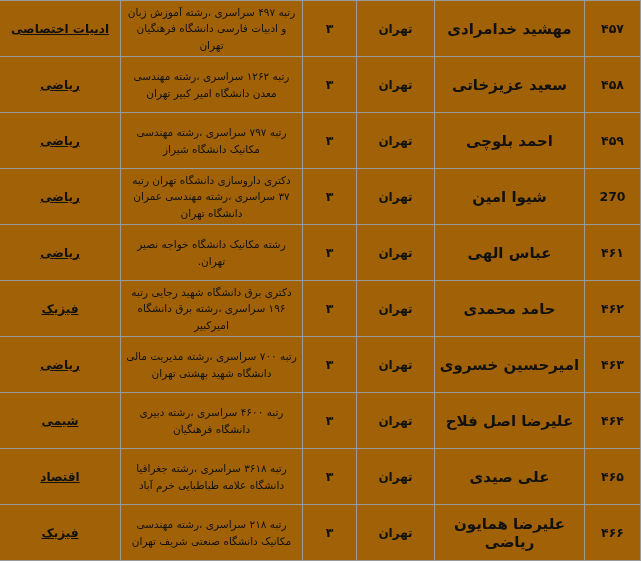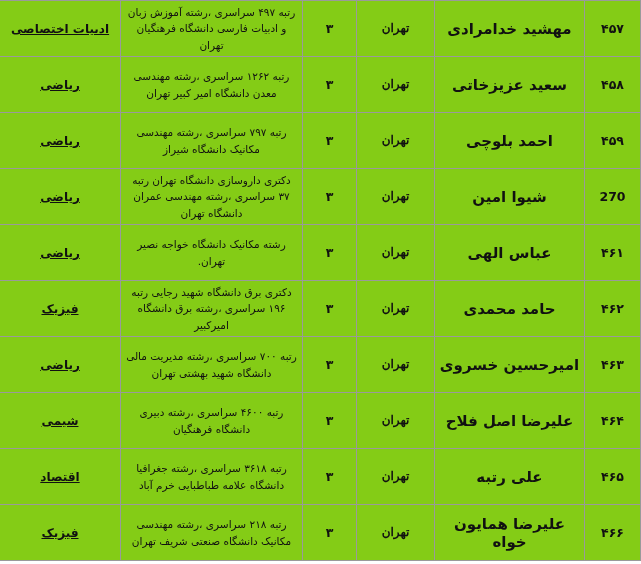--- a/index.html
+++ b/index.html
@@ -24,42 +24,41 @@
     width: 641px;
     table-layout: fixed;
     direction: rtl;
   }
   table.roster td {
     border: 1px solid #9a9a9a;
     padding: 3px 4px;
     text-align: center;
     vertical-align: middle;
     color: #111111;
-    background: #84cc16;
+    background: #a16207;
   }
   
   col.c-num   { width: 56px; }
   col.c-name  { width: 150px; }
   col.c-city  { width: 78px; }
   col.c-count { width: 54px; }
   col.c-desc  { width: 182px; }
   col.c-field { width: 121px; }
 
   .cell-num {
     font-size: 12.5px;
     font-weight: 700;
   }
   .cell-name {
     font-size: 15px;
     font-weight: 700;
   }
   .cell-city {
     font-size: 12px;
     font-weight: 700;
-    font-family: Liberation Serif, serif;
   }
   .cell-count {
     font-size: 12.5px;
     font-weight: 700;
   }
   .cell-desc {
     font-size: 10.5px;
     line-height: 1.55;
     font-weight: 400;
     padding-left: 10px;
@@ -145,29 +144,29 @@
       <tr class="row">
         <td class="cell-num">۴۶۴</td>
         <td class="cell-name">علیرضا اصل فلاح</td>
         <td class="cell-city">تهران</td>
         <td class="cell-count">۳</td>
         <td class="cell-desc">رتبه ۴۶۰۰ سراسری ،رشته دبیری دانشگاه فرهنگیان</td>
         <td class="cell-field">شیمی</td>
       </tr>
       <tr class="row">
         <td class="cell-num">۴۶۵</td>
-        <td class="cell-name">علی رتبه</td>
+        <td class="cell-name">علی صیدی</td>
         <td class="cell-city">تهران</td>
         <td class="cell-count">۳</td>
         <td class="cell-desc">رتبه ۳۶۱۸ سراسری ،رشته جغرافیا  دانشگاه علامه طباطبایی خرم آباد</td>
         <td class="cell-field">اقتصاد</td>
       </tr>
       <tr class="row">
         <td class="cell-num">۴۶۶</td>
-        <td class="cell-name">علیرضا همایون خواه</td>
+        <td class="cell-name">علیرضا همایون ریاضی</td>
         <td class="cell-city">تهران</td>
         <td class="cell-count">۳</td>
         <td class="cell-desc">رتبه ۲۱۸ سراسری ،رشته مهندسی مکانیک دانشگاه صنعتی شریف تهران</td>
         <td class="cell-field">فیزیک</td>
       </tr>
     </tbody>
   </table>
 </div>
 
 </body></html>

